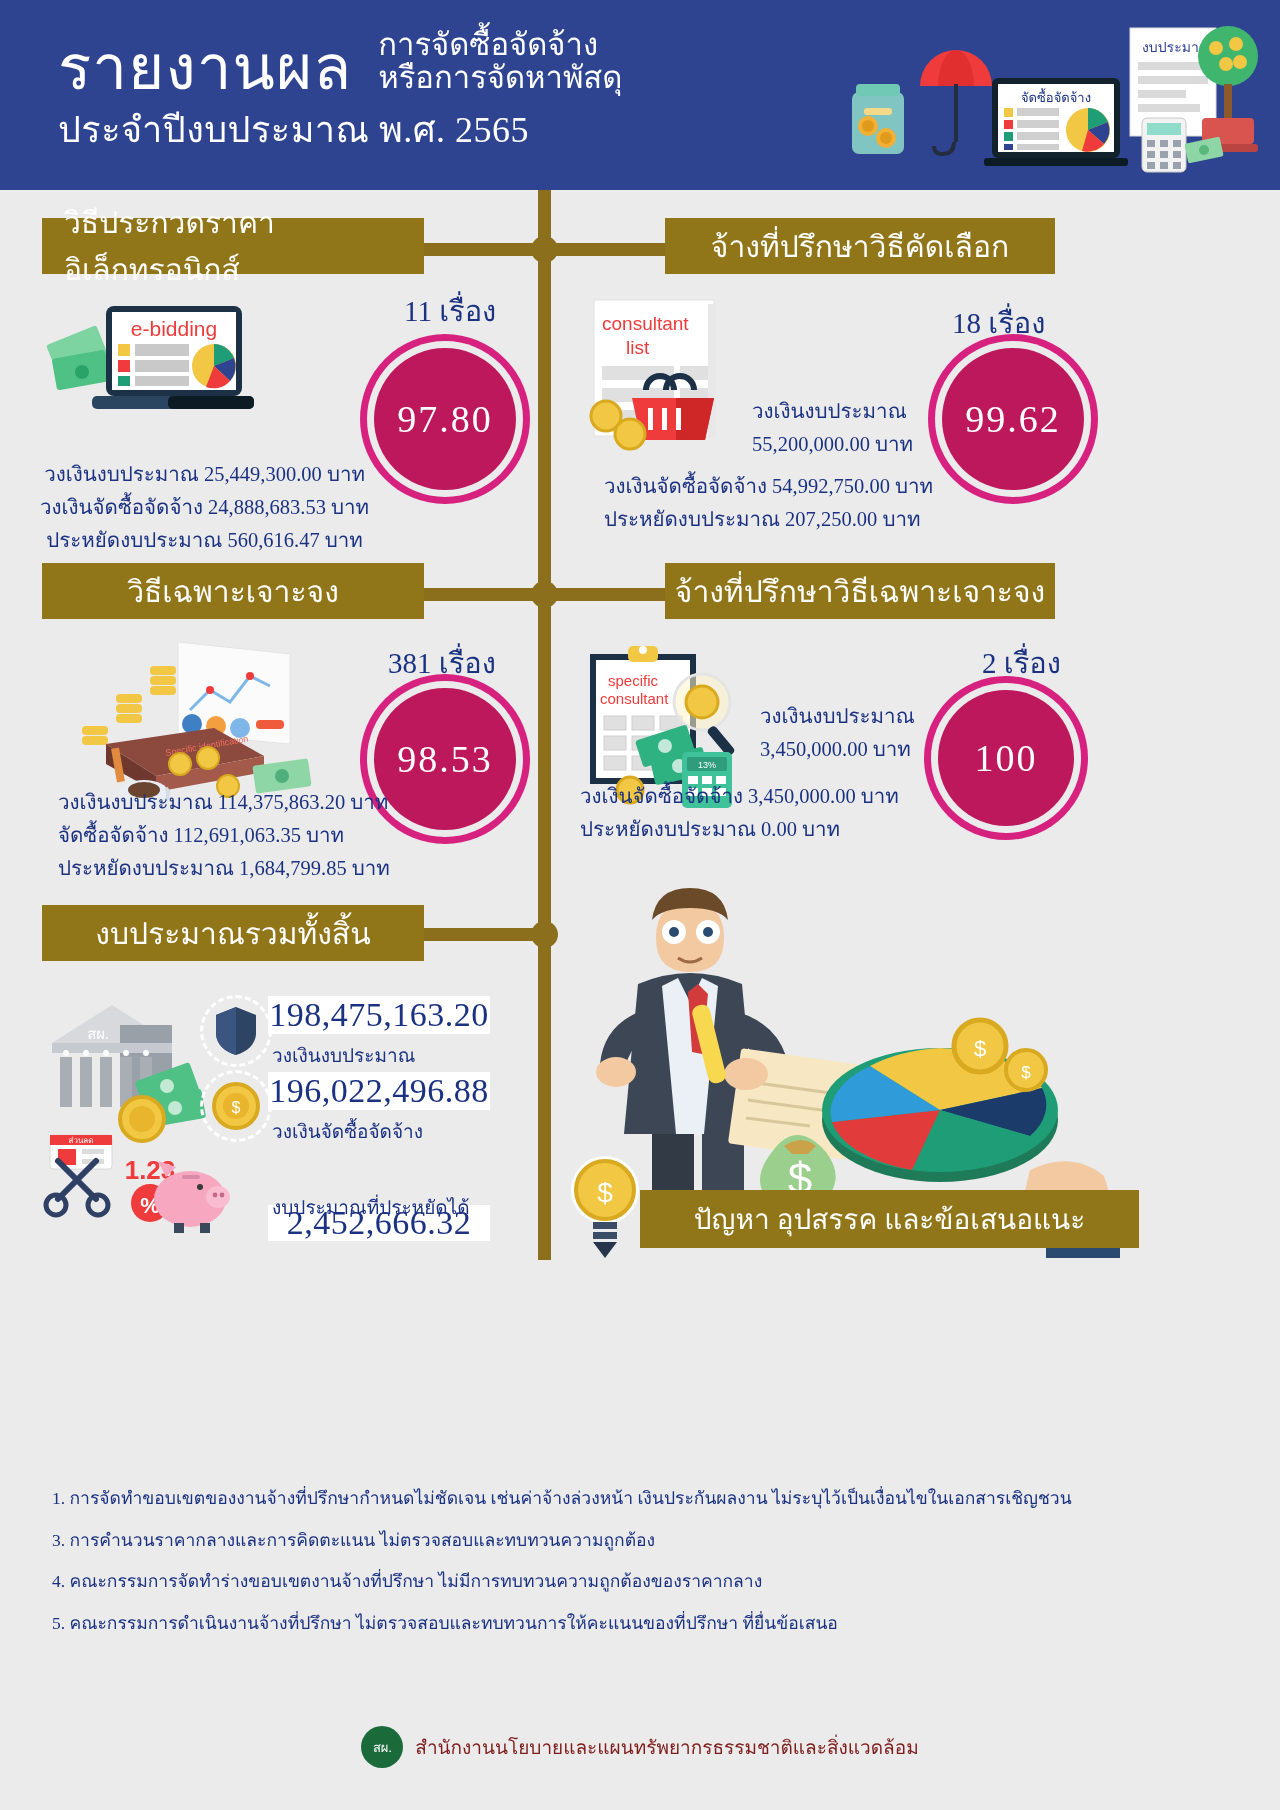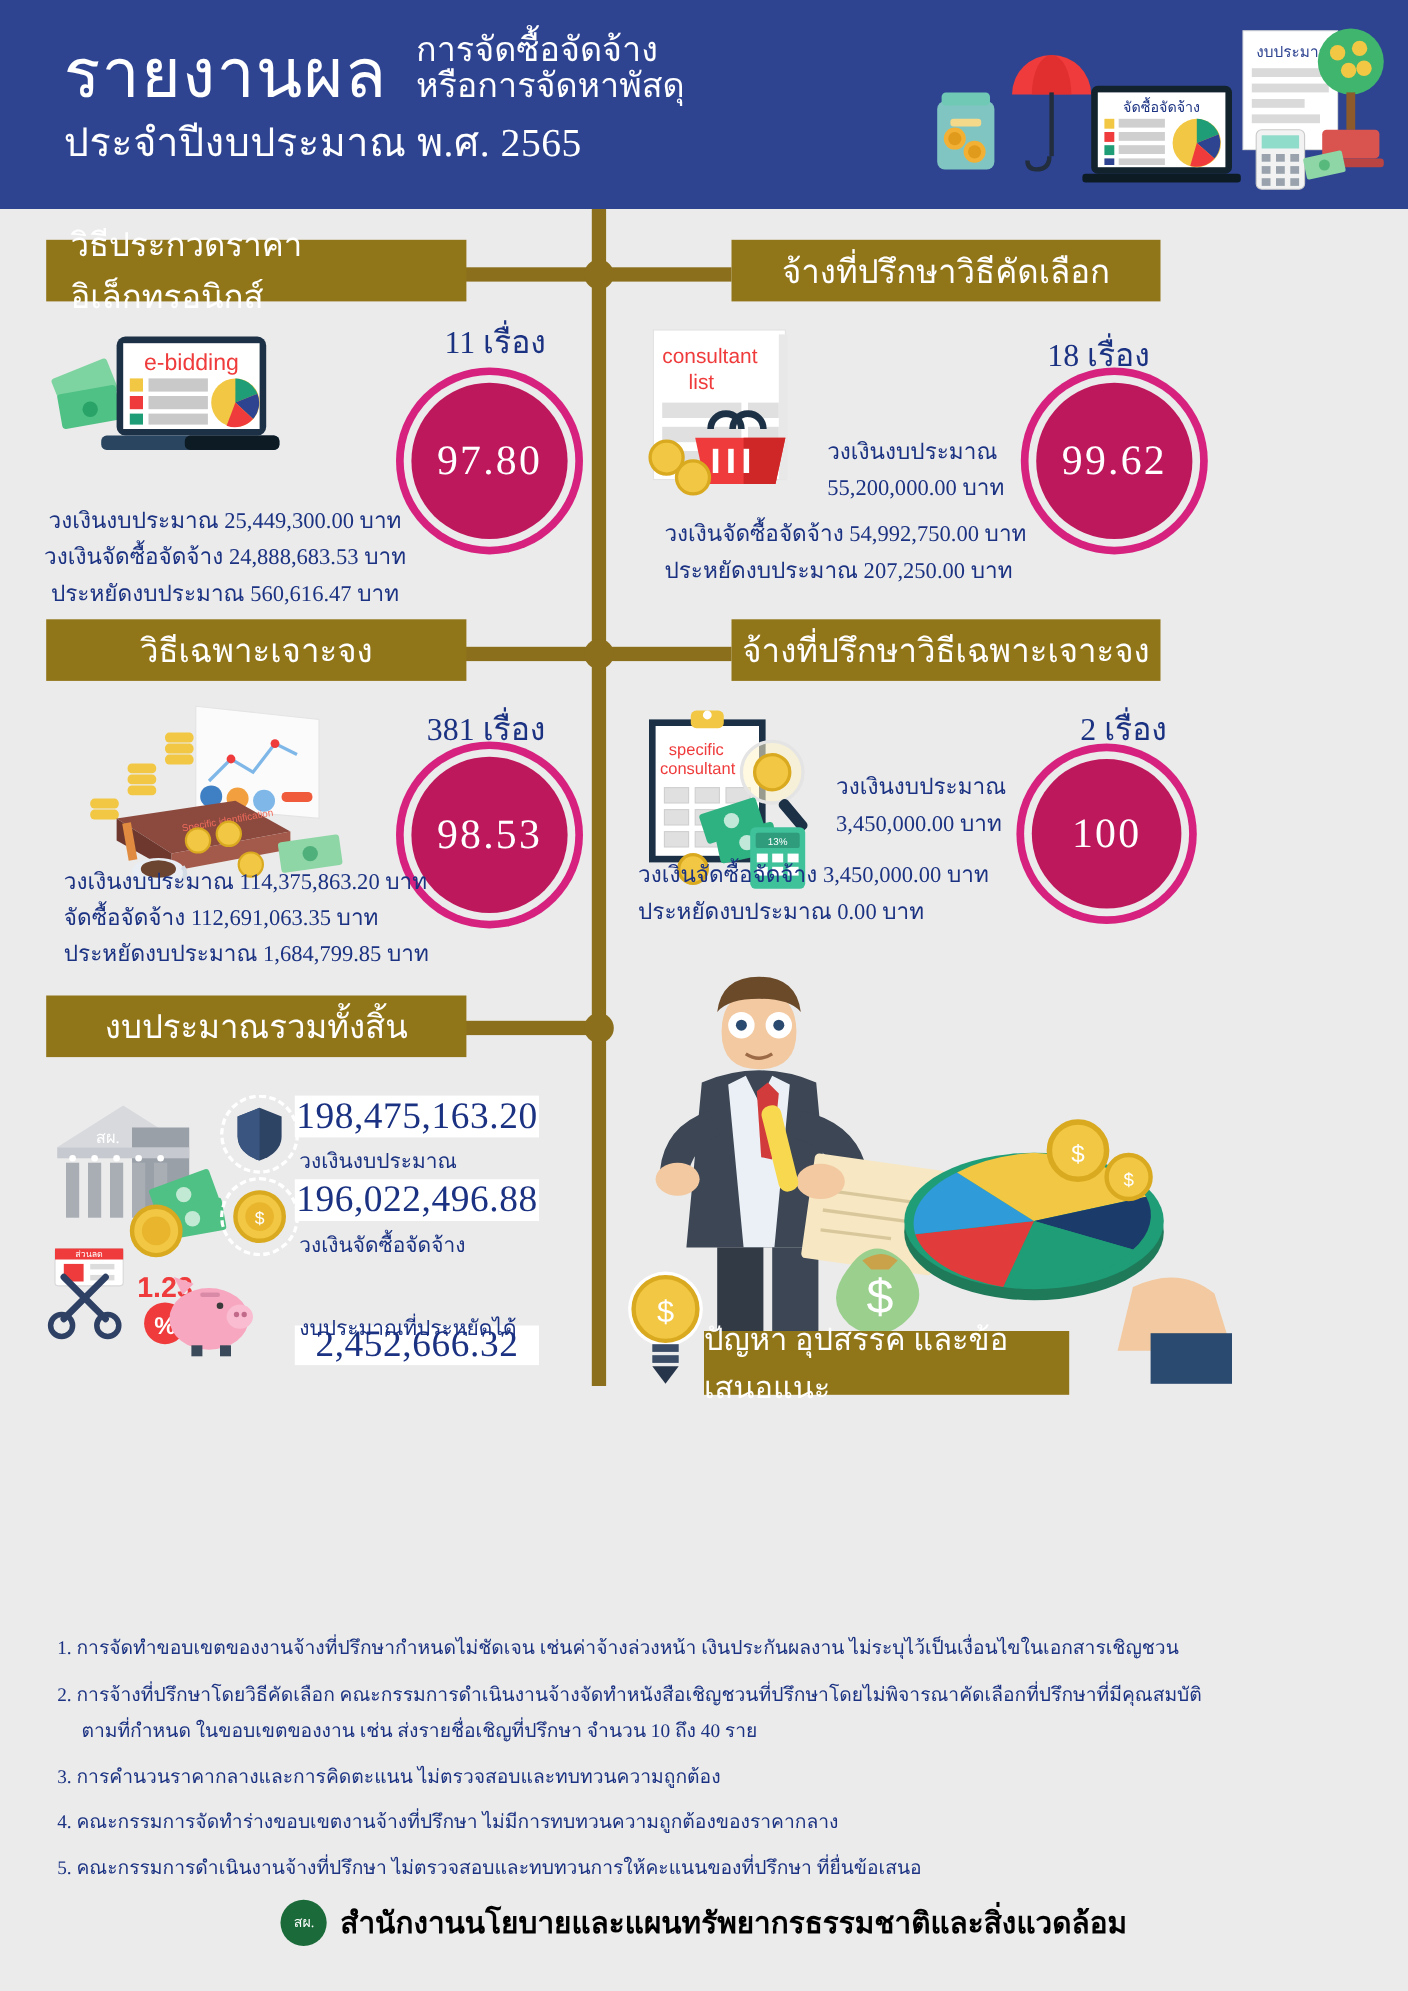--- a/index.html
+++ b/index.html
@@ -99,21 +99,21 @@
     color: #1b3282; font-size: 17.5px; line-height: 1.46;
     margin-bottom: 16px; white-space: nowrap;
   }
   .recitem .cont { display: block; padding-left: 22px; margin-top: 8px; }
 
   
   .footer {
     position: absolute; left: 0; top: 1726px; width: 1280px;
     display: flex; align-items: center; justify-content: center; gap: 12px;
   }
-  .footer-text { color: #000000; font-size: 27px; font-weight: bold; }
+  .footer-text { color: #7f1d1d; font-size: 19px; }
   .footer-logo {
     width: 42px; height: 42px; border-radius: 50%;
     background: #1b6b3a; display: flex; align-items: center; justify-content: center;
     color: #fff; font-size: 13px;
   }
 
   svg { display: block; overflow: visible; }
 </style>
 </head>
 <body>
@@ -605,33 +605,28 @@
     <svg width="74" height="108" viewBox="0 0 74 108">
       <circle cx="37" cy="38" r="34" fill="#ffffff"></circle>
       <circle cx="37" cy="38" r="29" fill="#f2c744" stroke="#d9a91f" stroke-width="4"></circle>
       <text x="37" y="50" font-size="28" fill="#ffffff" text-anchor="middle" font-family="Liberation Sans, sans-serif">$</text>
       <rect x="25" y="70" width="24" height="7" fill="#3a4c66"></rect>
       <rect x="25" y="80" width="24" height="7" fill="#3a4c66"></rect>
       <path d="M25 90 h24 l-12 16 Z" fill="#26354a"></path>
     </svg>
   </div>
 
-  <div class="gold-banner" style="left:640px; top:1190px; width:332px;margin-top:20px;">
+  <div class="gold-banner" style="left:640px; top:1190px; width:499px;">
     <span>ปัญหา อุปสรรค และข้อเสนอแนะ</span>
   </div>
 
   <div class="reclist">
     <div class="recitem">
       <span>1.</span>
       <span>การจัดทำขอบเขตของงานจ้างที่ปรึกษากำหนดไม่ชัดเจน เช่นค่าจ้างล่วงหน้า เงินประกันผลงาน ไม่ระบุไว้เป็นเงื่อนไขในเอกสารเชิญชวน</span>
-    </div>
-    <div class="recitem">
-      <span>2.</span>
-      <span>การจ้างที่ปรึกษาโดยวิธีคัดเลือก คณะกรรมการดำเนินงานจ้างจัดทำหนังสือเชิญชวนที่ปรึกษาโดยไม่พิจารณาคัดเลือกที่ปรึกษาที่มีคุณสมบัติ</span>
-      <span class="cont">ตามที่กำหนด ในขอบเขตของงาน เช่น ส่งรายชื่อเชิญที่ปรึกษา จำนวน 10 ถึง 40 ราย</span>
     </div>
     <div class="recitem">
       <span>3.</span>
       <span>การคำนวนราคากลางและการคิดตะแนน ไม่ตรวจสอบและทบทวนความถูกต้อง</span>
     </div>
     <div class="recitem">
       <span>4.</span>
       <span>คณะกรรมการจัดทำร่างขอบเขตงานจ้างที่ปรึกษา ไม่มีการทบทวนความถูกต้องของราคากลาง</span>
     </div>
     <div class="recitem">

